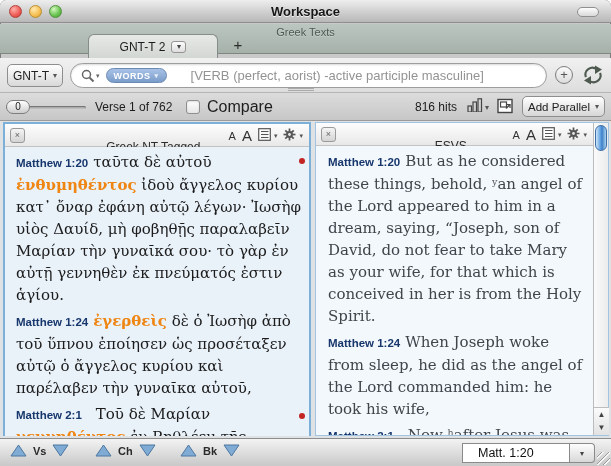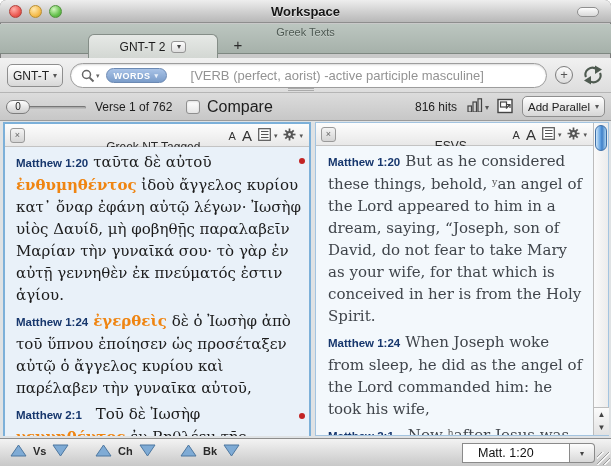--- a/index.html
+++ b/index.html
@@ -291,21 +291,21 @@
             </svg>
           </span>
           <span class="tool-dd">▾</span>
         </div>
       </div>
       <div class="pane-content">
         <span class="hit-dot dot-1"></span>
         <span class="hit-dot dot-2"></span>
       <p class="verse"><span class="ref">Matthew 1:20</span><span class="n">ταῦτα δὲ αὐτοῦ </span><span class="hit">ἐνθυμηθέντος</span><span class="n"> ἰδοὺ ἄγγελος κυρίου κατ᾽ ὄναρ ἐφάνη αὐτῷ λέγων· Ἰωσὴφ υἱὸς Δαυίδ, μὴ φοβηθῇς παραλαβεῖν Μαρίαν τὴν γυναῖκά σου· τὸ γὰρ ἐν αὐτῇ γεννηθὲν ἐκ πνεύματός ἐστιν ἁγίου.</span></p>
           <p class="verse"><span class="ref">Matthew 1:24</span><span class="hit">ἐγερθεὶς</span><span class="n"> δὲ ὁ Ἰωσὴφ ἀπὸ τοῦ ὕπνου ἐποίησεν ὡς προσέταξεν αὐτῷ ὁ ἄγγελος κυρίου καὶ παρέλαβεν τὴν γυναῖκα αὐτοῦ,</span></p>
-          <p class="verse"><span class="ref" style="margin-right: 14px;">Matthew 2:1</span><span class="n">Τοῦ δὲ Ἰωσὴφ </span><span class="hit">γεννηθέντος</span><span class="n"> ἐν Βηθλέεμ τῆς</span></p>
+          <p class="verse"><span class="ref" style="margin-right: 14px;">Matthew 2:1</span><span class="n">Τοῦ δὲ Μαρίαν </span><span class="hit">γεννηθέντος</span><span class="n"> ἐν Βηθλέεμ τῆς</span></p>
         </div>
     </div>
 
     <div class="pane pane-right">
       <div class="pane-header">
         <div class="pane-close">×</div>
         <div class="pane-title">
           <span>ESVS</span>
           <span class="dd">▾</span>
         </div>

